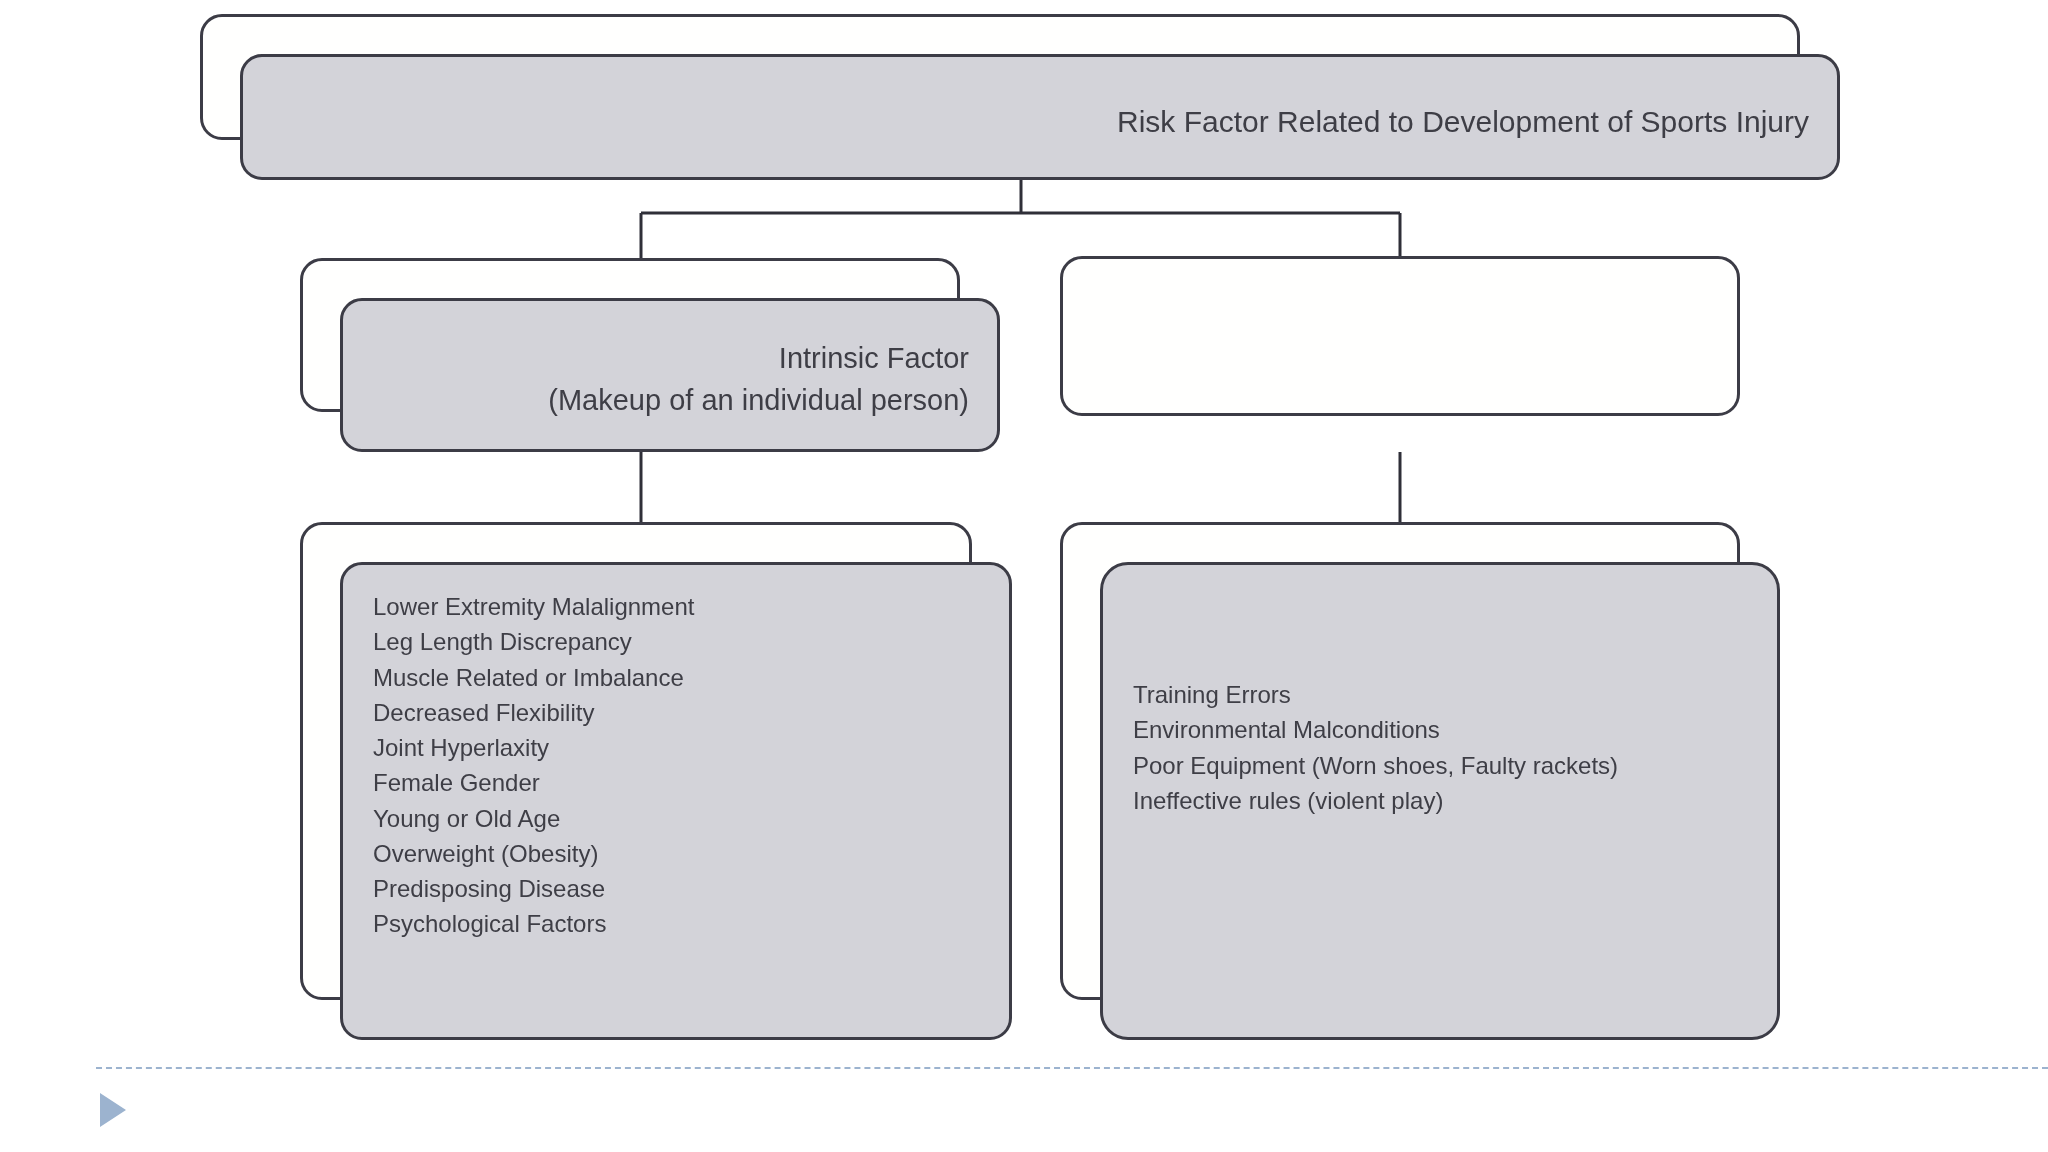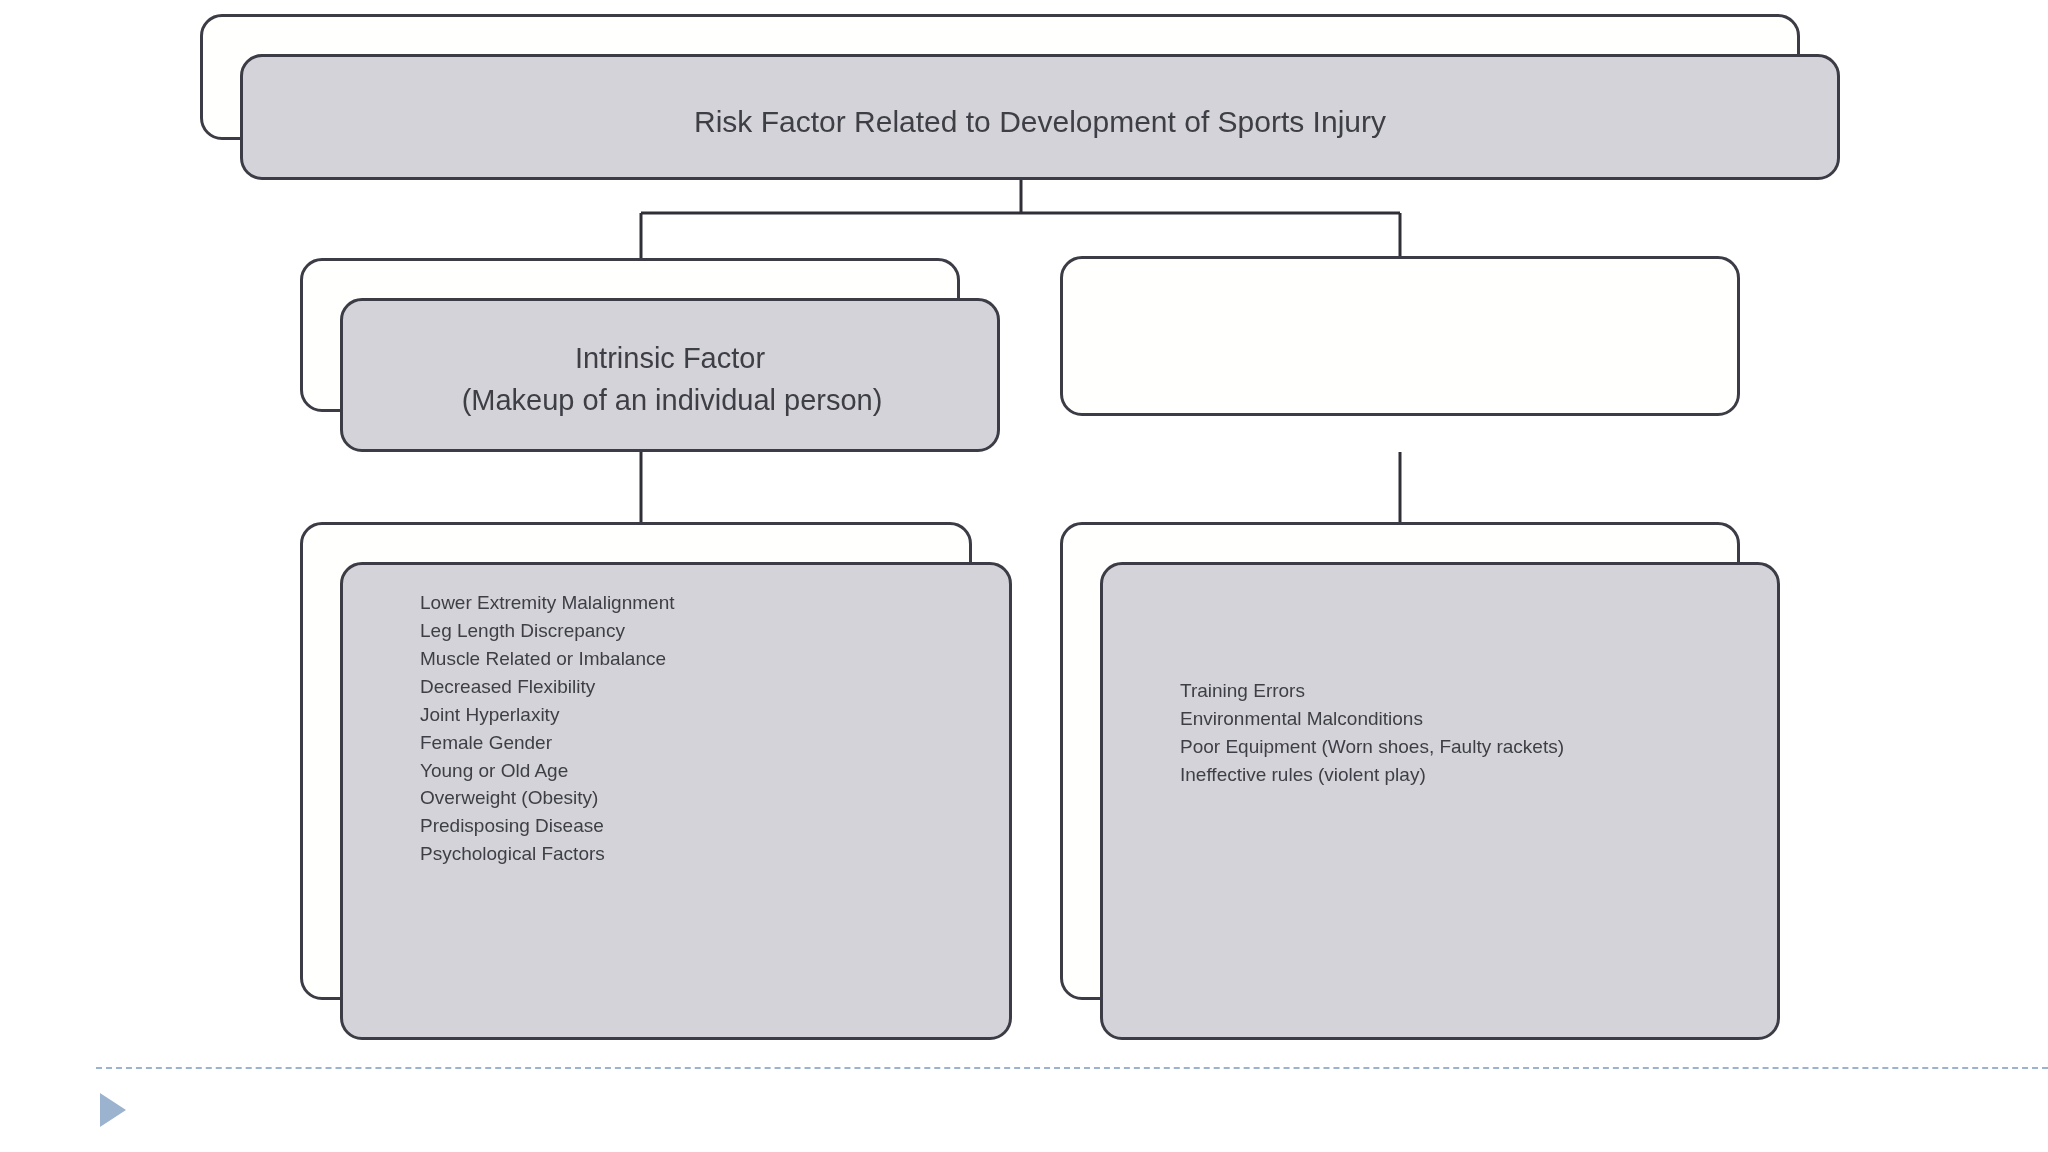--- a/index.html
+++ b/index.html
@@ -57,34 +57,33 @@
   }
   .plate-main .plate-text {
     position: absolute;
     left: 0;
     right: 0;
     box-sizing: border-box;
   }
 
   
   .text-center {
-    text-align: center;
+    text-align: right;
     line-height: 1.36;
     font-size: 29px;
     padding: 0 28px;
   }
   .root .text-center { font-size: 30px; }
 
   
   .text-list {
     text-align: left;
     line-height: 1.47;
-    font-size: 19px;
+    font-size: 24px;
     padding: 0 0 0 30px;
-    margin-left: 47px;
   }
   .text-list .li {
     white-space: nowrap;
   }
 
   
   #slide-divider {
     position: absolute;
     left: 96px;
     right: 0;
@@ -159,21 +158,21 @@
           <div class="li">Young or Old Age</div>
           <div class="li">Overweight (Obesity)</div>
           <div class="li">Predisposing Disease</div>
           <div class="li">Psychological Factors</div>
         </div>
     </div>
   </div>
 
   <div class="node" style="left:1060px; top:522px; width:720px; height:518px;">
     <div class="plate-ghost" style="width:680px; height:478px;"></div>
-    <div class="plate-main" style="width:680px; height:478px;">
+    <div class="plate-main" style="width:680px; height:478px;border-radius:28px;">
       <div class="plate-text text-list" style="top:112px;">
           <div class="li">Training Errors</div>
           <div class="li">Environmental Malconditions</div>
           <div class="li">Poor Equipment (Worn shoes, Faulty rackets)</div>
           <div class="li">Ineffective rules (violent play)</div>
         </div>
     </div>
   </div>
 
   <div id="slide-divider"></div>

